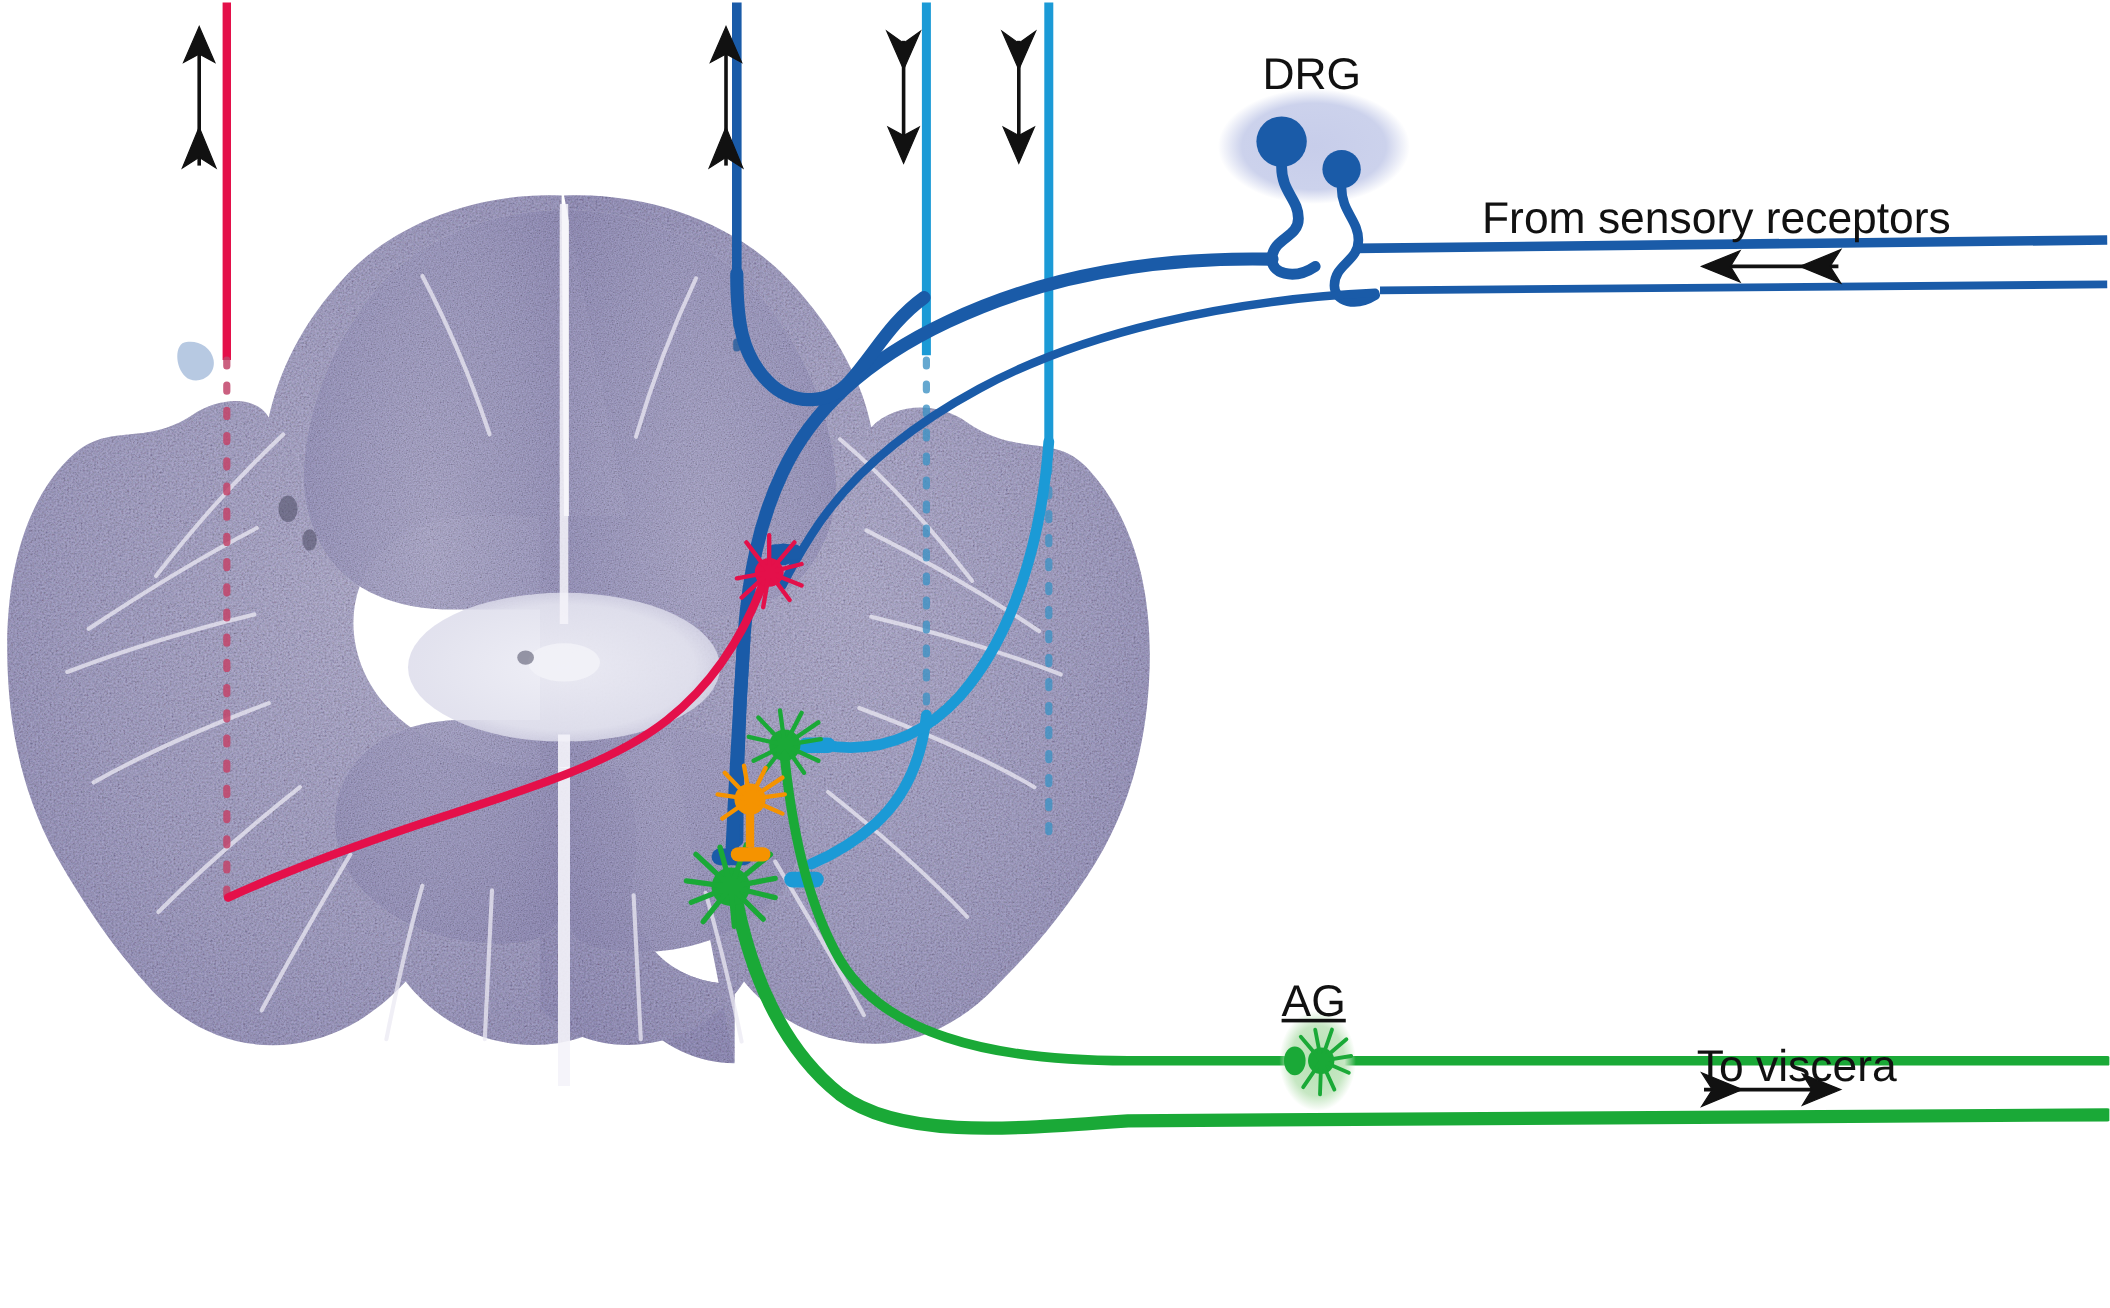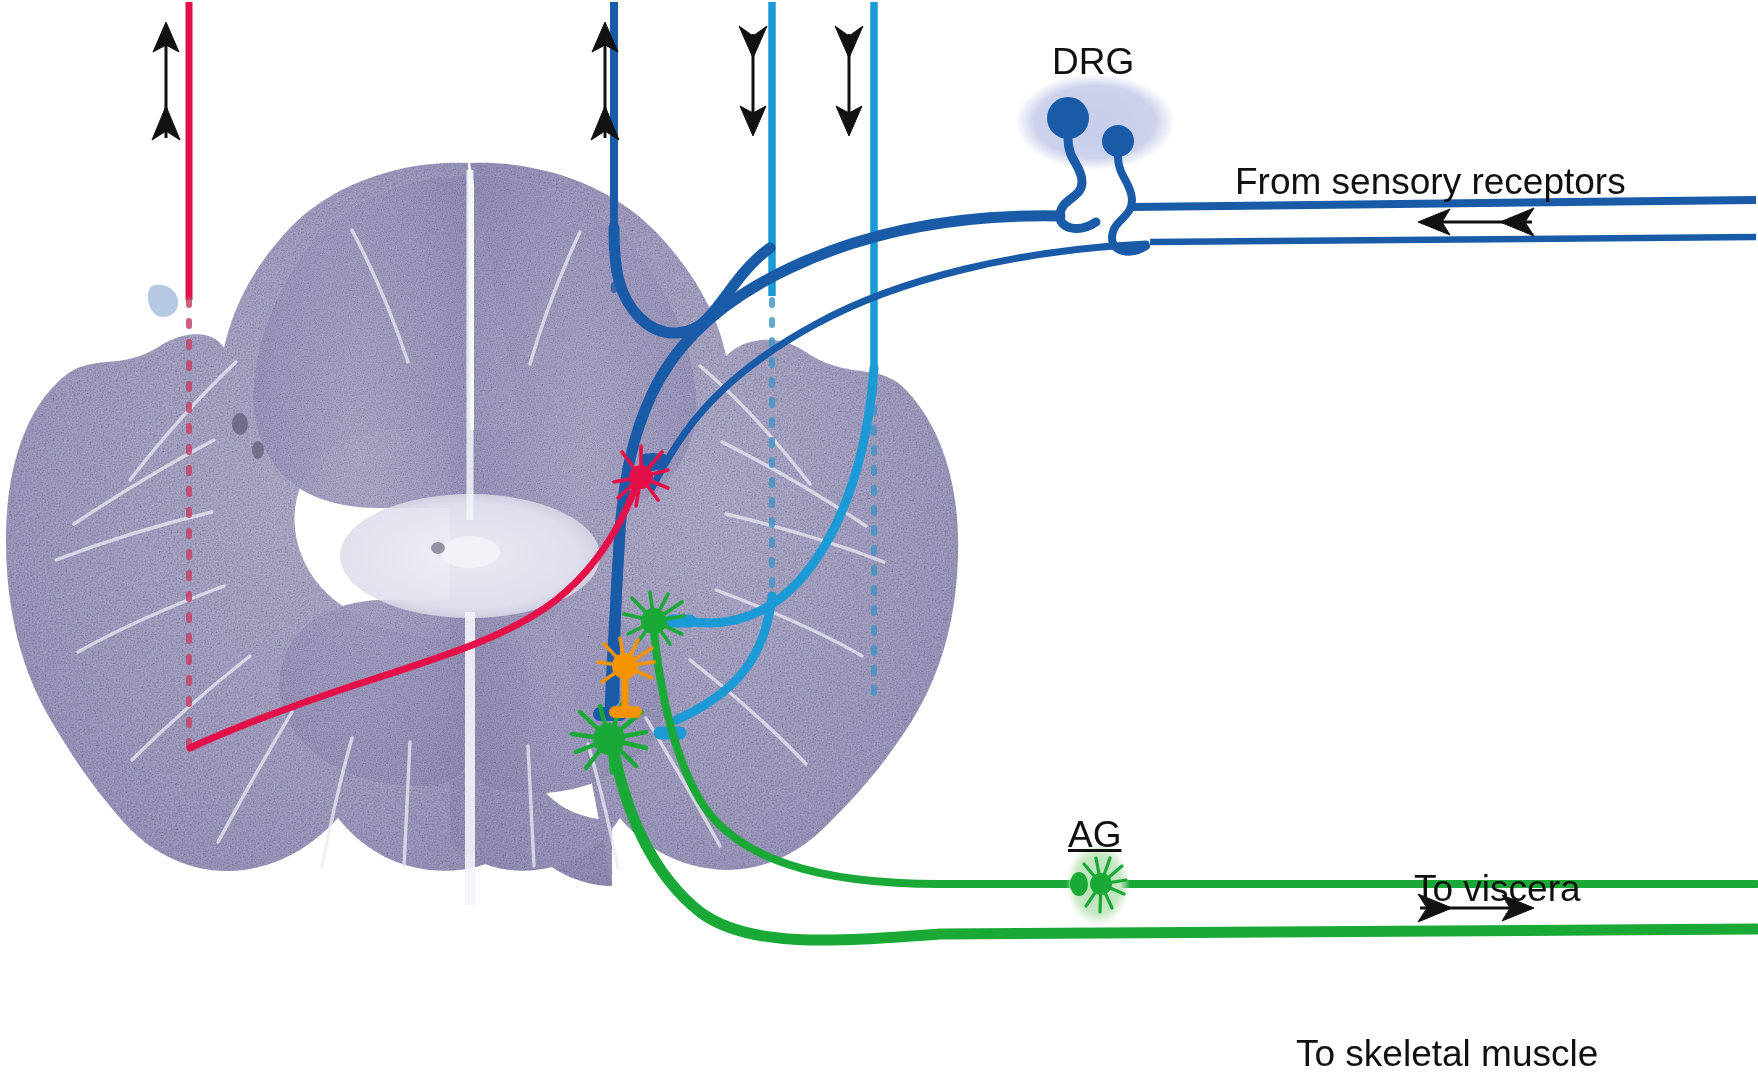--- a/index.html
+++ b/index.html
@@ -387,15 +387,14 @@
   </svg>
 
   <div class="label" id="label-drg">DRG</div>
 
   <div class="label" id="label-from-sensory">From sensory receptors</div>
 
   <div class="label" id="label-ag">AG</div>
 
   <div class="label" id="label-to-viscera">To viscera</div>
 
-  <div class="label" id="label-to-skeletal">To skeletal muscle</div>
 
 </div>
 
 </body></html>

